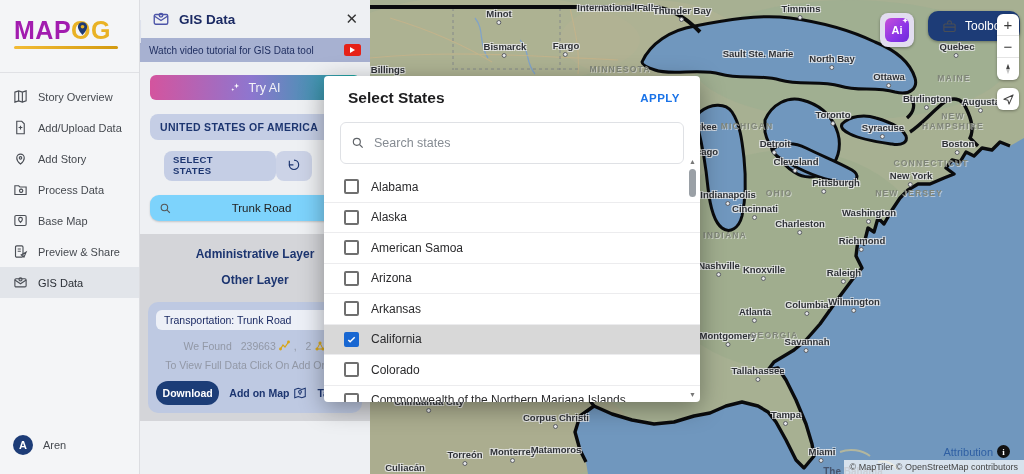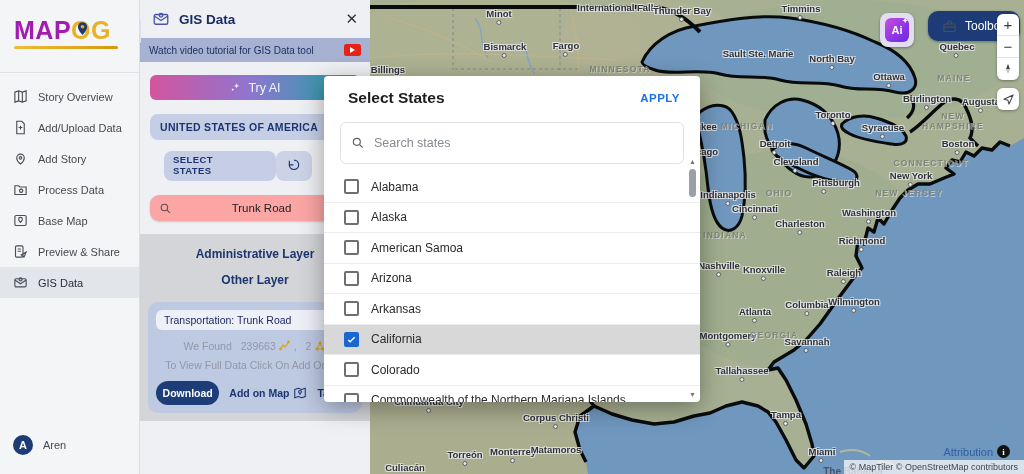--- a/index.html
+++ b/index.html
@@ -61,21 +61,21 @@
   .tut-txt { flex:1; font-size:10px; color:#1d2c5e; }
   .yt { width:17px; height:12px; background:#e62117; border-radius:2.5px; position:relative; }
   .yt:before { content:""; position:absolute; left:6px; top:3px; border-left:5px solid #fff; border-top:3px solid transparent; border-bottom:3px solid transparent; }
   .tryai { margin:13px 10px 0; height:25px; border-radius:6px; background:linear-gradient(90deg,#d4549e,#8e76cf 48%,#14a89e); color:#f3f3f7; font-size:12.5px; display:flex; align-items:center; justify-content:center; gap:6px; cursor:pointer; }
   .tryai svg { width:13px; height:13px; }
   .country-btn { margin:14px 10px 0; height:26px; background:#c5cee5; border-radius:8px; display:flex; align-items:center; padding:0 10px; font-size:10.5px; font-weight:bold; letter-spacing:.3px; color:#1c3570; cursor:pointer; }
   .selrow { margin:11px 24px 0; display:flex; gap:0; }
   .selstates-btn { width:112px; height:30px; background:#c5cee5; border-radius:8px; color:#1c3570; font-size:9.5px; font-weight:bold; letter-spacing:.4px; line-height:1.15; display:flex; flex-direction:column; justify-content:center; padding-left:9px; cursor:pointer; }
   .reset-btn { width:36px; height:30px; background:#ccd3e7; border-radius:8px; display:flex; align-items:center; justify-content:center; cursor:pointer; }
   .reset-btn svg { width:14px; height:14px; stroke:#1c3570; }
-  .psearch { margin:14px 10px 0; height:26px; background:#fca5a5; border-radius:9px; box-shadow:0 1px 2px rgba(0,0,0,.18); display:flex; align-items:center; padding:0 9px; }
+  .psearch { margin:14px 10px 0; height:26px; background:#7dd3fc; border-radius:9px; box-shadow:0 1px 2px rgba(0,0,0,.18); display:flex; align-items:center; padding:0 9px; }
   .psearch svg { width:13px; height:13px; stroke:#555; }
   .psearch input { flex:1; border:none; outline:none; background:none; text-align:center; font-size:11.5px; color:#222; font-family:"Liberation Sans",sans-serif; }
   .graysec { margin-top:13px; background:#d4d5d9; padding:7px 0 8px; }
   .layer-h { text-align:center; font-size:12px; font-weight:bold; color:#1c3570; padding:6px 0; cursor:pointer; }
   .gcard { margin:9px 8px 0; background:#bec9e2; border-radius:10px; padding:8px; }
   .gtag { height:20px; background:#edf0f7; border-radius:6px; display:flex; align-items:center; padding:0 8px; font-size:10.5px; color:#1b2a63; }
   .found { margin-top:10px; text-align:center; font-size:10.5px; color:#9298a6; display:flex; align-items:center; justify-content:center; gap:3px; }
   .found svg { width:12px; height:12px; }
   .hint { margin-top:7px; text-align:center; font-size:10.5px; color:#9298a6; white-space:nowrap; overflow:hidden; }
   .btnrow { margin-top:10px; display:flex; align-items:center; gap:10px; }
@@ -186,21 +186,21 @@
       <div class="mlab city" style="left: 492px; top: 235px;">Richmond<span class="mdot"></span></div>
       <div class="mlab city" style="left: 349px; top: 260px;">Nashville<span class="mdot"></span></div>
       <div class="mlab city" style="left: 394px; top: 264px;">Knoxville<span class="mdot"></span></div>
       <div class="mlab city" style="left: 474px; top: 267px;">Raleigh<span class="mdot"></span></div>
       <div class="mlab city" style="left: 385px; top: 306px;">Atlanta<span class="mdot"></span></div>
       <div class="mlab city" style="left: 437px; top: 299px;">Columbia<span class="mdot"></span></div>
       <div class="mlab city" style="left: 484px; top: 296px;">Wilmington<span class="mdot"></span></div>
       <div class="mlab city" style="left: 358px; top: 330px;">Montgomery<span class="mdot"></span></div>
       <div class="mlab state" style="left: 404px; top: 330px;">GEORGIA</div>
       <div class="mlab city" style="left: 437px; top: 336px;">Savannah<span class="mdot"></span></div>
-      <div class="mlab city" style="left: 372px; top: 365px;">Tallahassee<span class="mdot"></span></div>
+      <div class="mlab city" style="left: 388px; top: 365px;">Tallahassee<span class="mdot"></span></div>
       <div class="mlab city" style="left: 416px; top: 409px;">Tampa<span class="mdot"></span></div>
       <div class="mlab city" style="left: 452px; top: 446px;">Miami<span class="mdot"></span></div>
       <div class="mlab area" style="left: 483px; top: 466px;">The Bahama</div>
       <div class="mlab city" style="left: 59px; top: 396px;">Chihuahua City<span class="mdot"></span></div>
       <div class="mlab city" style="left: 186px; top: 412px;">Corpus Christi<span class="mdot"></span></div>
       <div class="mlab city" style="left: 95px; top: 449px;">Torreón<span class="mdot"></span></div>
       <div class="mlab city" style="left: 143px; top: 446px;">Monterrey<span class="mdot"></span></div>
       <div class="mlab city" style="left: 186px; top: 444px;">Matamoros</div>
       <div class="mlab city" style="left: 35px; top: 462px;">Culiacán</div>
     </div>

